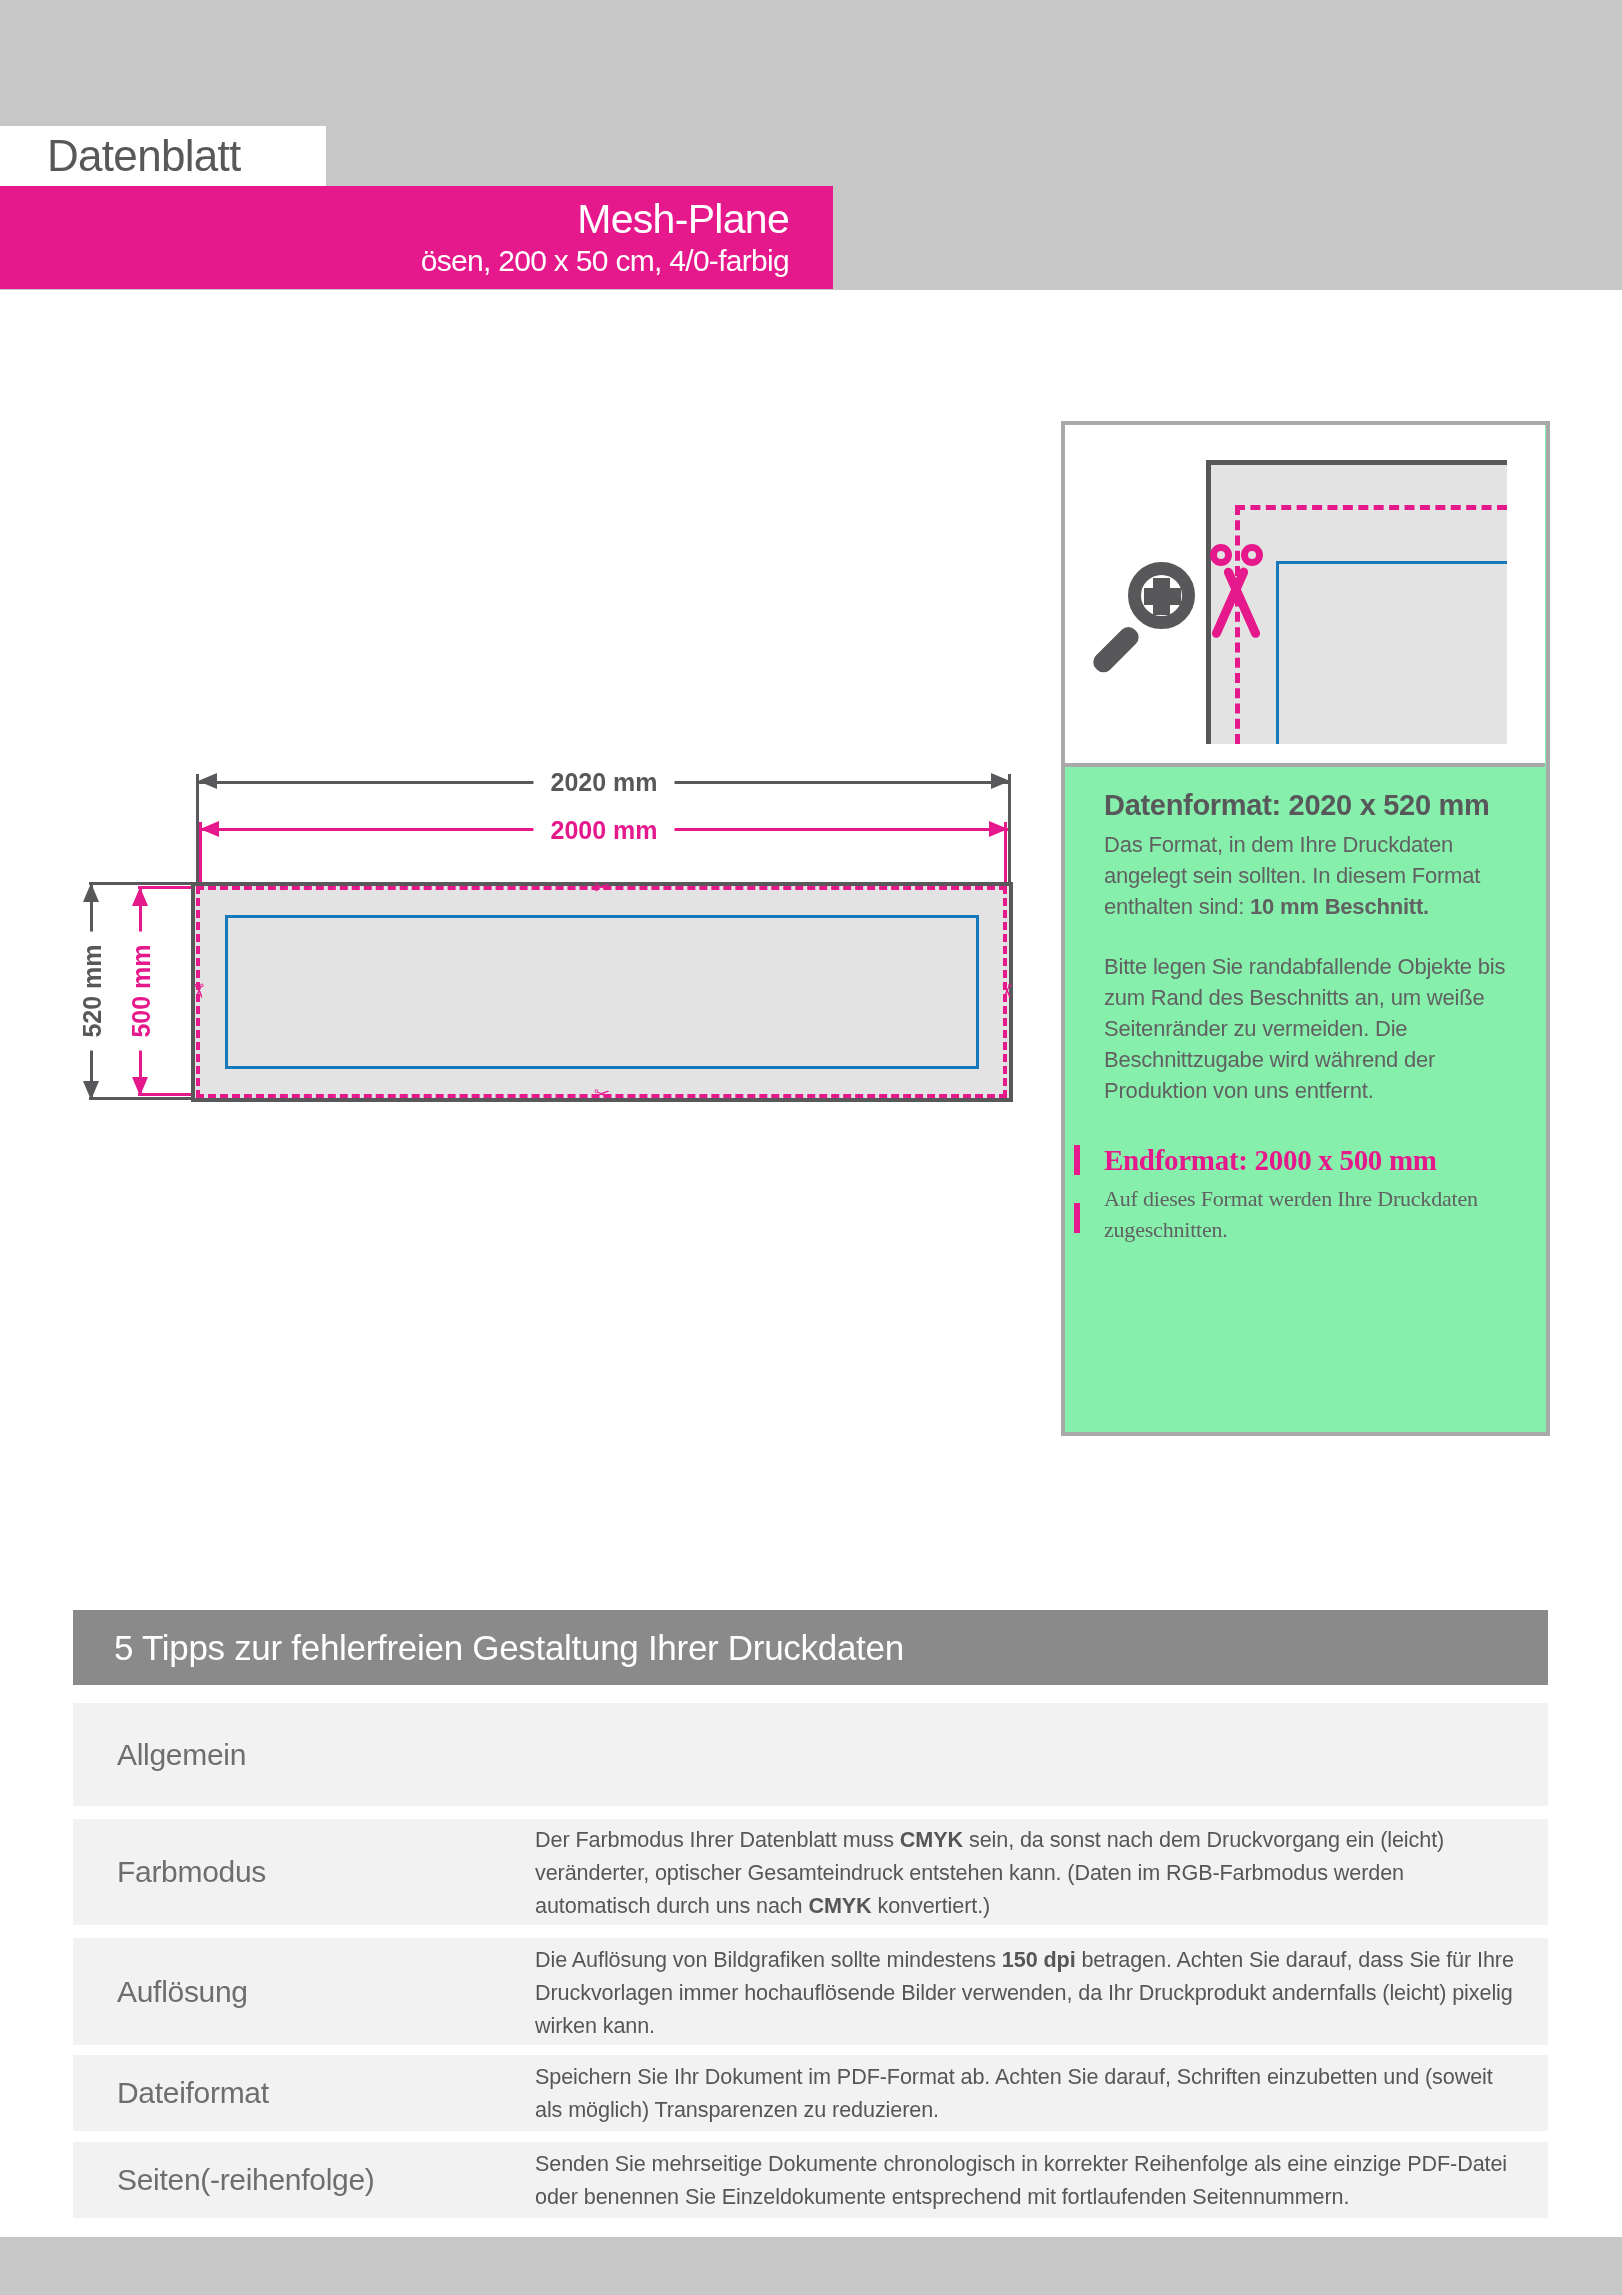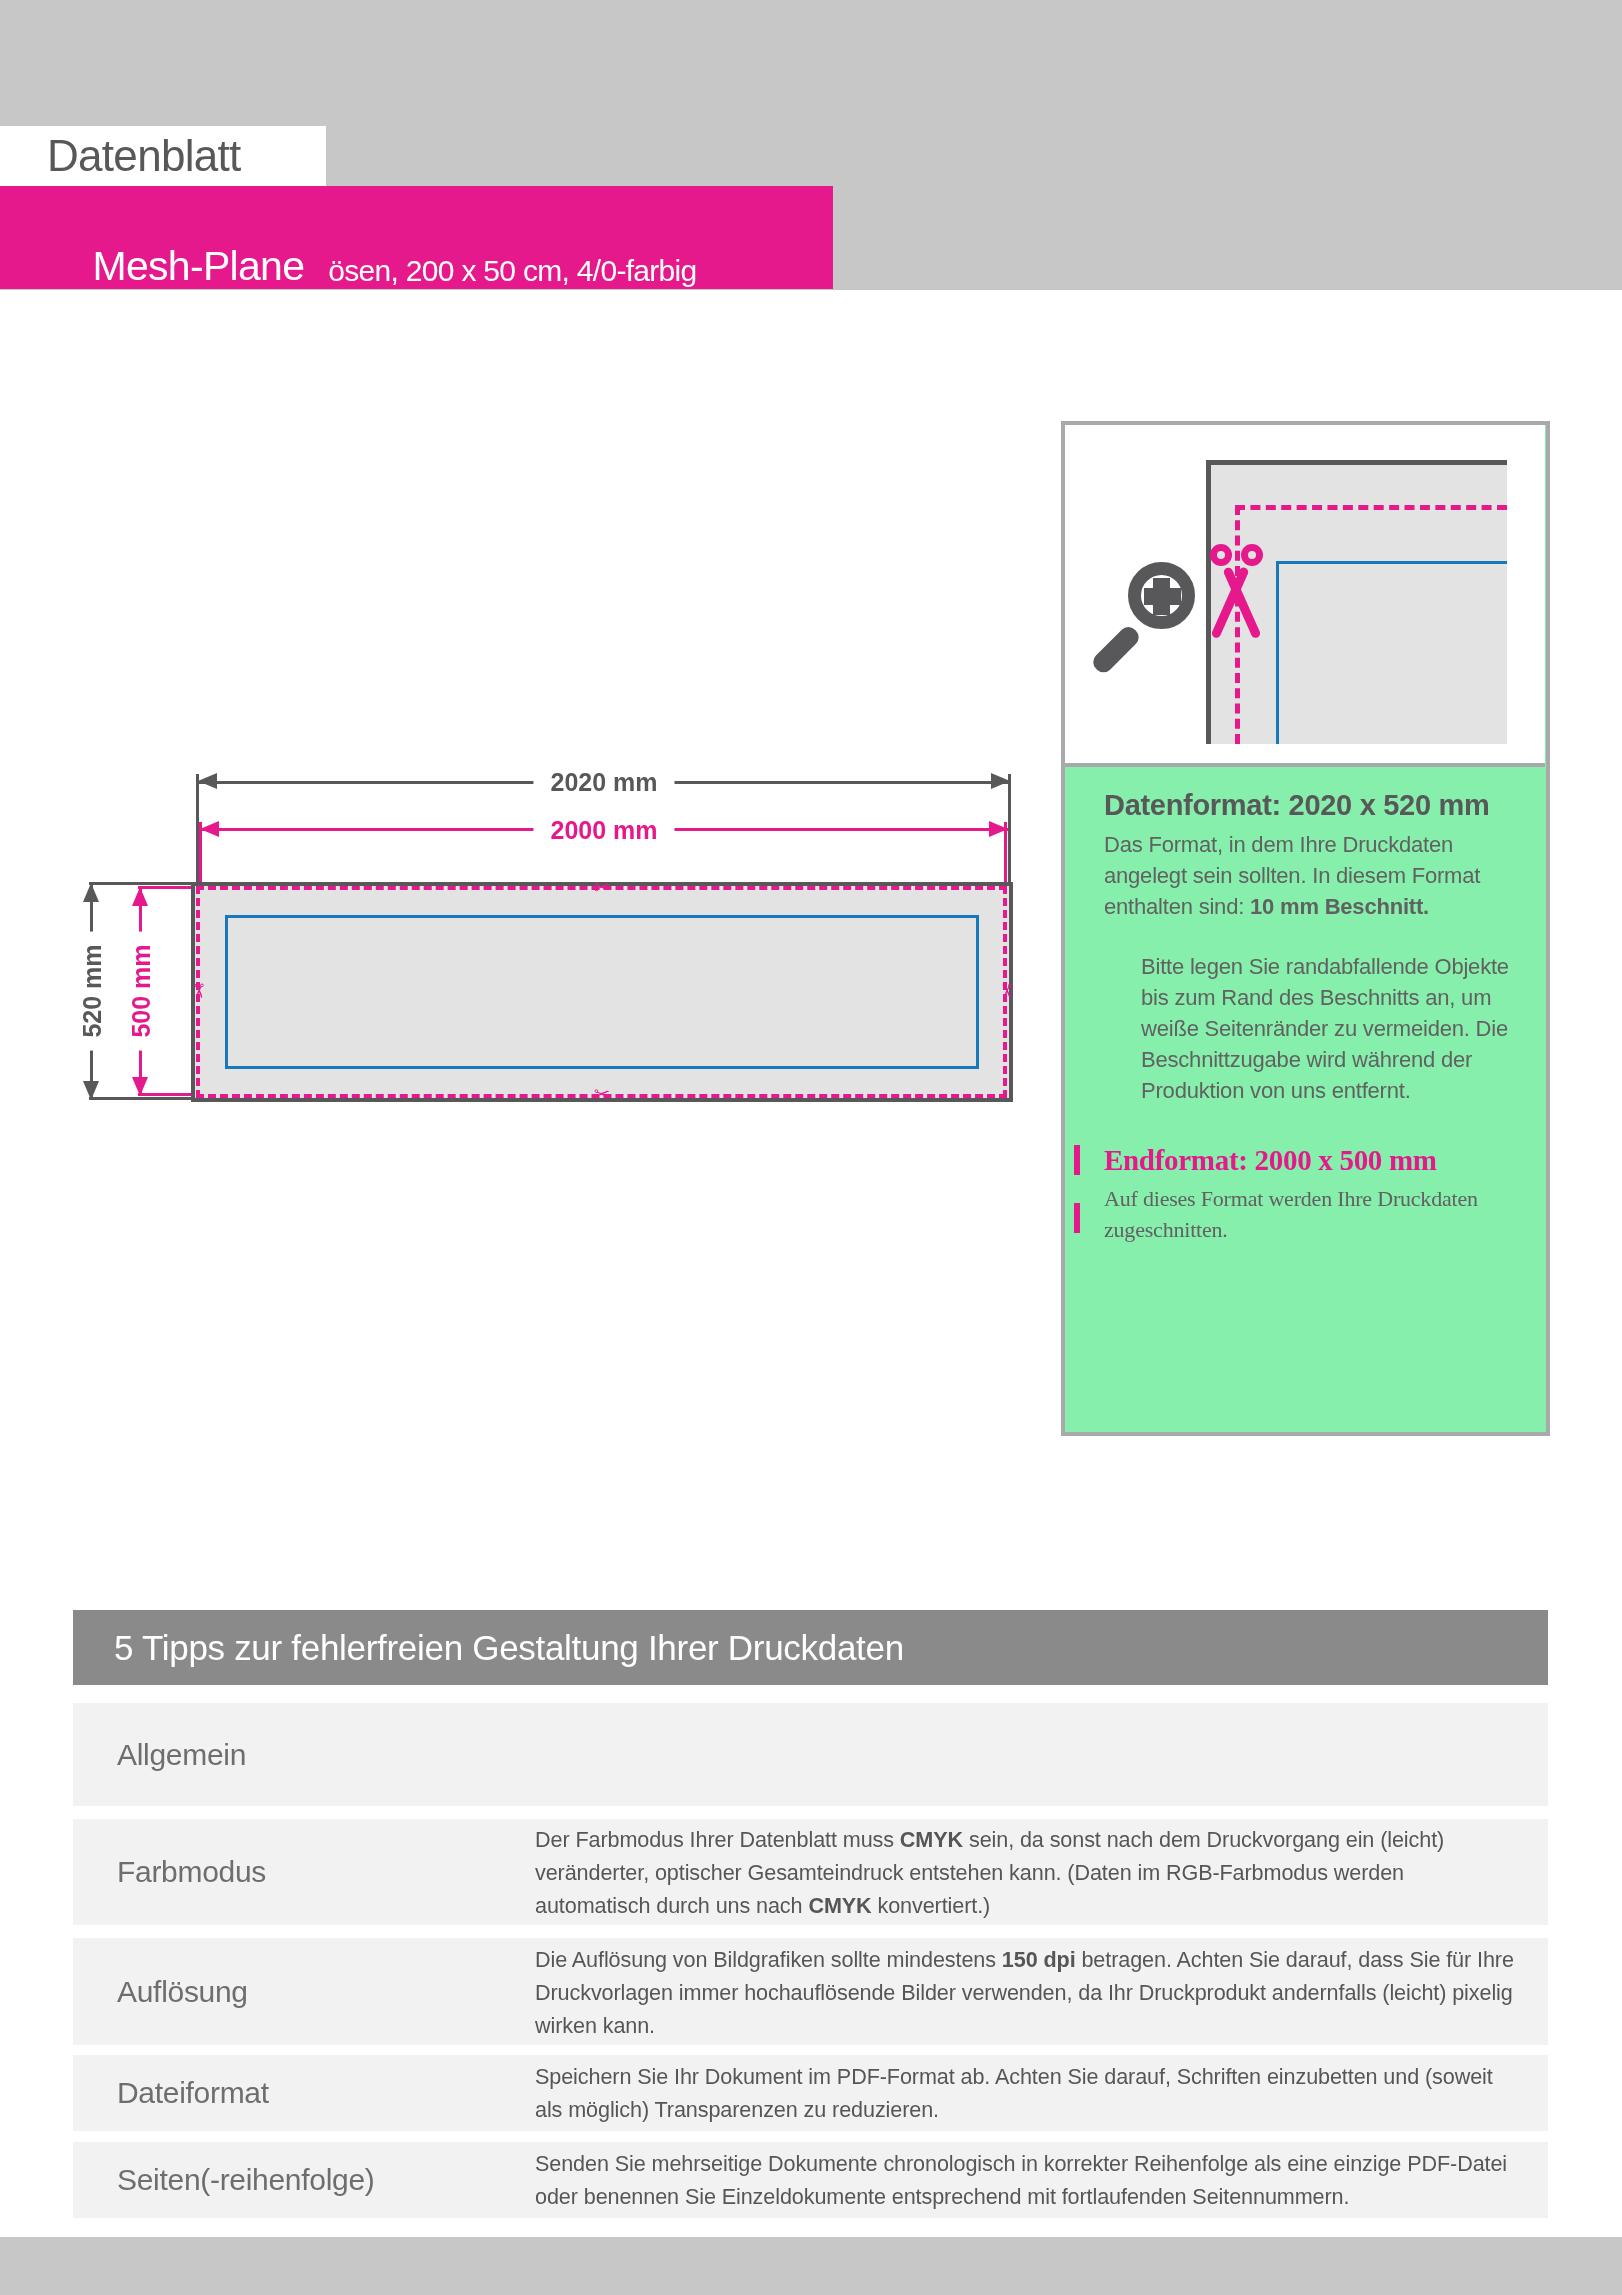--- a/index.html
+++ b/index.html
@@ -6,21 +6,21 @@
   html,body { background:#ffffff; }
   body { font-family:"Liberation Sans", sans-serif; }
   .page { position:relative; width:1623px; height:2295px; background:#ffffff; overflow:hidden; }
 
   
   .hdr-gray   { position:absolute; left:0; top:0; width:1623px; height:290px; background:#C7C7C7; }
   .doc-label-box { position:absolute; left:0; top:126px; width:326px; height:60px; background:#ffffff;
                    display:flex; align-items:center; padding-left:47px;
                    font-size:44px; color:#58585A; letter-spacing:-0.7px; }
   .product-banner { position:absolute; left:0; top:186px; width:833px; height:103px; background:#E6198C;
-                    display:flex; flex-direction:row; align-items:flex-end; justify-content:center;
+                    display:flex; flex-direction:column; align-items:flex-end; justify-content:center;
                     padding-right:44px; color:#ffffff; }
   .product-title    { font-size:41px; line-height:46px; letter-spacing:-0.7px; }
   .product-subtitle { font-size:30px; line-height:37px; letter-spacing:-0.7px;margin-left:24px; }
 
   
   .dimline { position:absolute; background:#58585A; }
   .dimline.mag { background:#E6198C; }
   .dim-h1 { left:198px; top:781px; width:813px; height:2.6px; }
   .dim-h2 { left:200px; top:828px; width:808px; height:2.6px; }
   .vext-g1 { left:196px; top:774px; width:2.6px; height:111px; }
@@ -85,21 +85,21 @@
   .sc-loop.r { left:37px; top:0; }
   .sc-blade { position:absolute; top:23.6px; width:9.2px; height:76px; background:#E6198C;
               border-radius:5.2px; transform-origin:50% 0; }
   .sc-blade.l { left:18.3px; transform:rotate(-24deg); }
   .sc-blade.r { left:37px; transform:rotate(24deg); }
 
   .panel-body { position:absolute; left:0; top:346px; right:0; bottom:0; padding:17px 23.6px 0 39px; }
   .panel-body h3 { font-size:29px; line-height:34px; color:#58585A; letter-spacing:-0.3px; }
   .panel-body p  { font-size:22px; line-height:31px; color:#616161; letter-spacing:-0.2px; }
   .p-gap  { margin-top:6.5px; }
-  .p-gap2 { margin-top:29px;margin-left:37px; }
+  .p-gap2 { margin-top:29px; }
   .sec { position:relative; }
   .sec.endformat { margin-top:37px;font-family:Liberation Serif, serif; }
   .sec.safety    { margin-top:41px; }
   .sec .h-mag  { color:#E6198C; }
   .sec .h-blue { color:#1878BC; }
   .bar { position:absolute; left:-30px; top:2.6px; bottom:3.9px; width:5.9px; }
   .bar.mag-dash { background:repeating-linear-gradient(180deg,#E6198C 0 30px,transparent 30px 58px); }
   .bar.blue     { background:#1878BC; }
 
   

